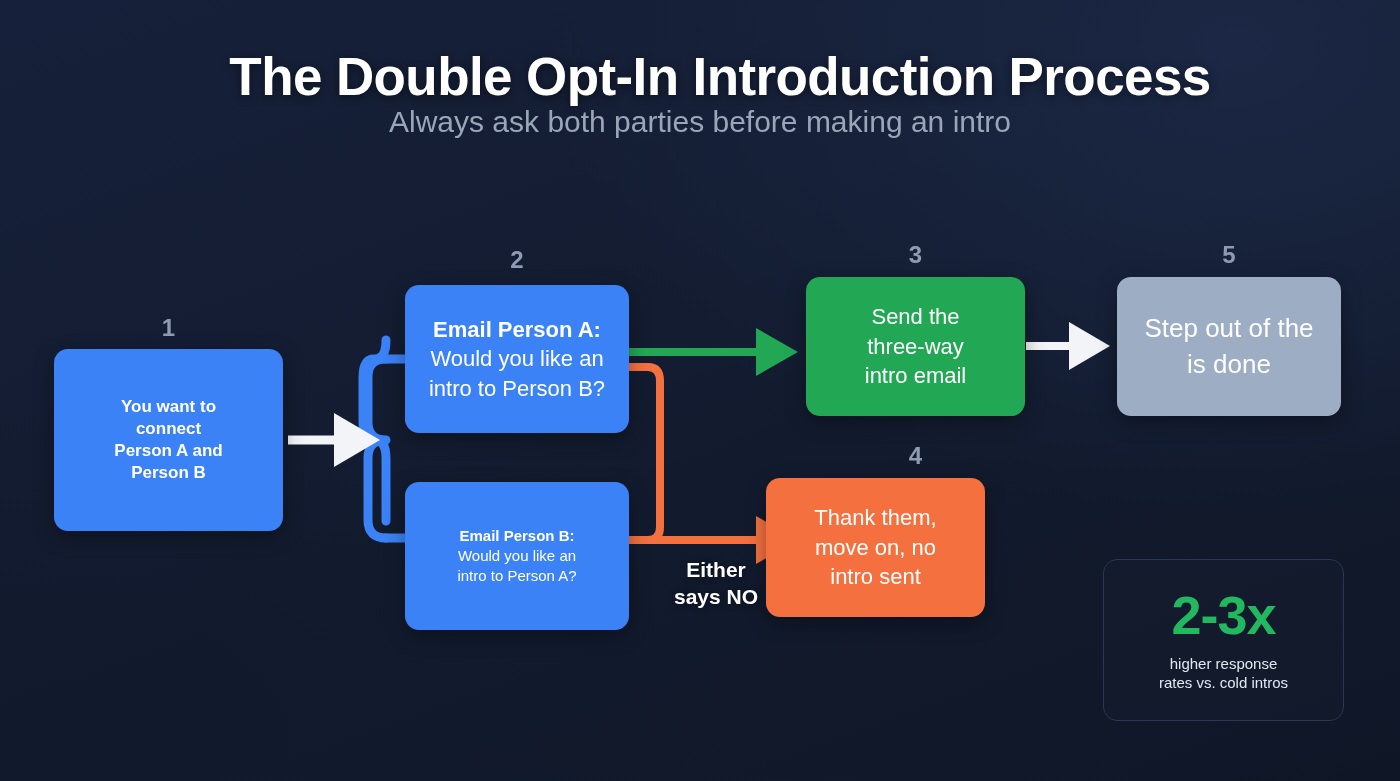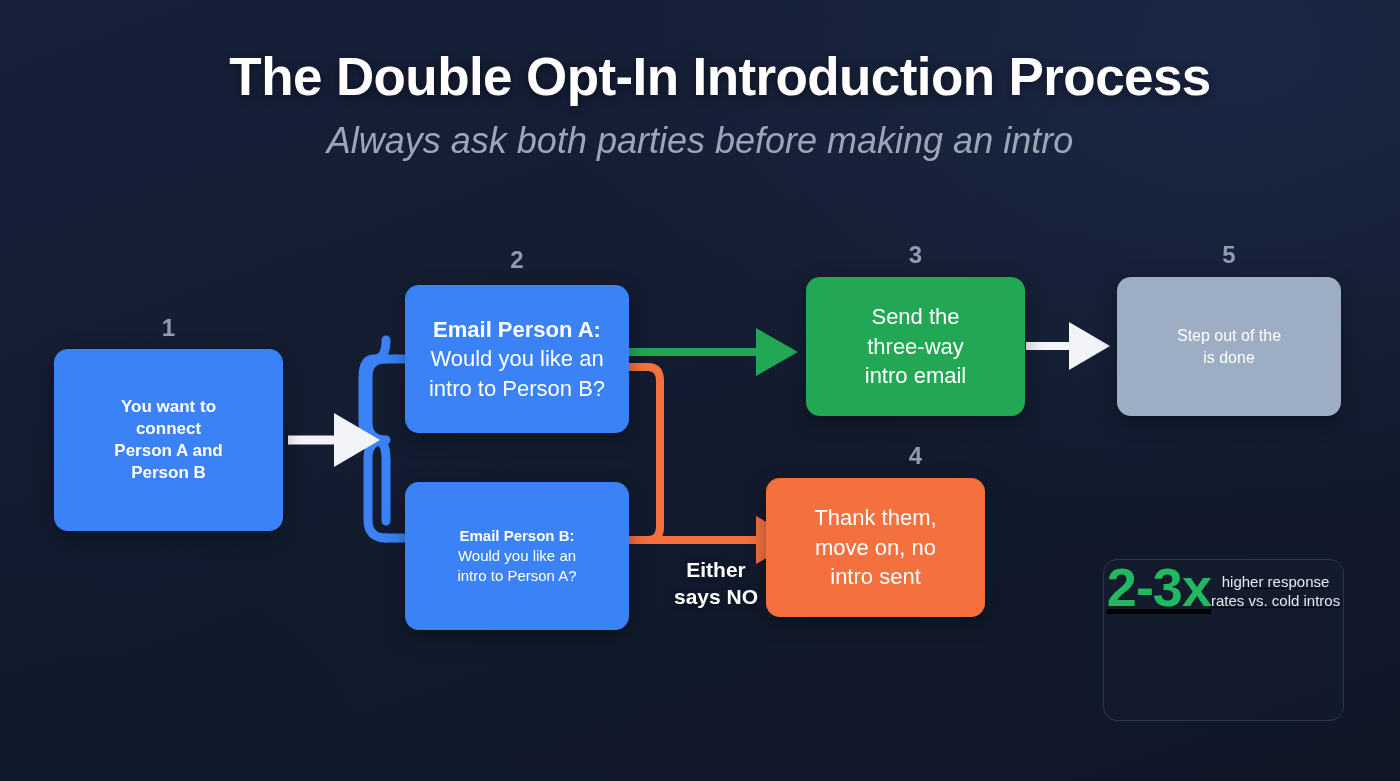--- a/index.html
+++ b/index.html
@@ -39,26 +39,24 @@
   #title {
     font-size: 53px;
     font-weight: bold;
     color: #ffffff;
     letter-spacing: -0.6px;
     line-height: 1.08;
     text-shadow: 0 2px 10px rgba(0,0,0,0.45);
     padding-left: 40px;
   }
   #subtitle {
-    margin-top: 16px;
-    font-size: 36px;
+    font-size: 30px;
     font-weight: normal;
     color: #9aa6b8;
     line-height: 1.1;
-    font-style: italic;
   }
 
   
   #wires {
     position: absolute;
     top: 0; left: 0;
     width: 1400px;
     height: 781px;
     pointer-events: none;
   }
@@ -122,21 +120,21 @@
   #num3 { left: 806px; top: 243px; width: 219px; }
 
   #node4 {
     left: 766px; top: 478px; width: 219px; height: 139px;
     font-size: 22px; line-height: 1.35;
   }
   #num4 { left: 806px; top: 444px; width: 219px; }
 
   #node5 {
     left: 1117px; top: 277px; width: 224px; height: 139px;
-    font-size: 16px; line-height: 1.35;
+    font-size: 26px; line-height: 1.35;
   }
   #num5 { left: 1117px; top: 243px; width: 224px; }
 
   
   .branch-label {
     position: absolute;
     text-align: center;
     color: #ffffff;
     font-size: 21px;
     font-weight: bold;
@@ -150,25 +148,24 @@
   
   #stat-box {
     position: absolute;
     left: 1103px; top: 559px;
     width: 241px; height: 162px;
     border: 1px solid #2a3category;
     border: 1px solid #2a3654;
     border-radius: 14px;
     background: rgba(255,255,255,0.012);
     display: flex;
-    flex-direction: row;
-    align-items: flex-start;
+    flex-direction: column;
+    align-items: center;
     justify-content: center;
     z-index: 3;
-    text-decoration: underline;
   }
   #stat-value {
     font-size: 54px;
     font-weight: bold;
     color: #22b860;
     letter-spacing: -1px;
     line-height: 1;
   }
   #stat-caption {
     margin-top: 12px;

